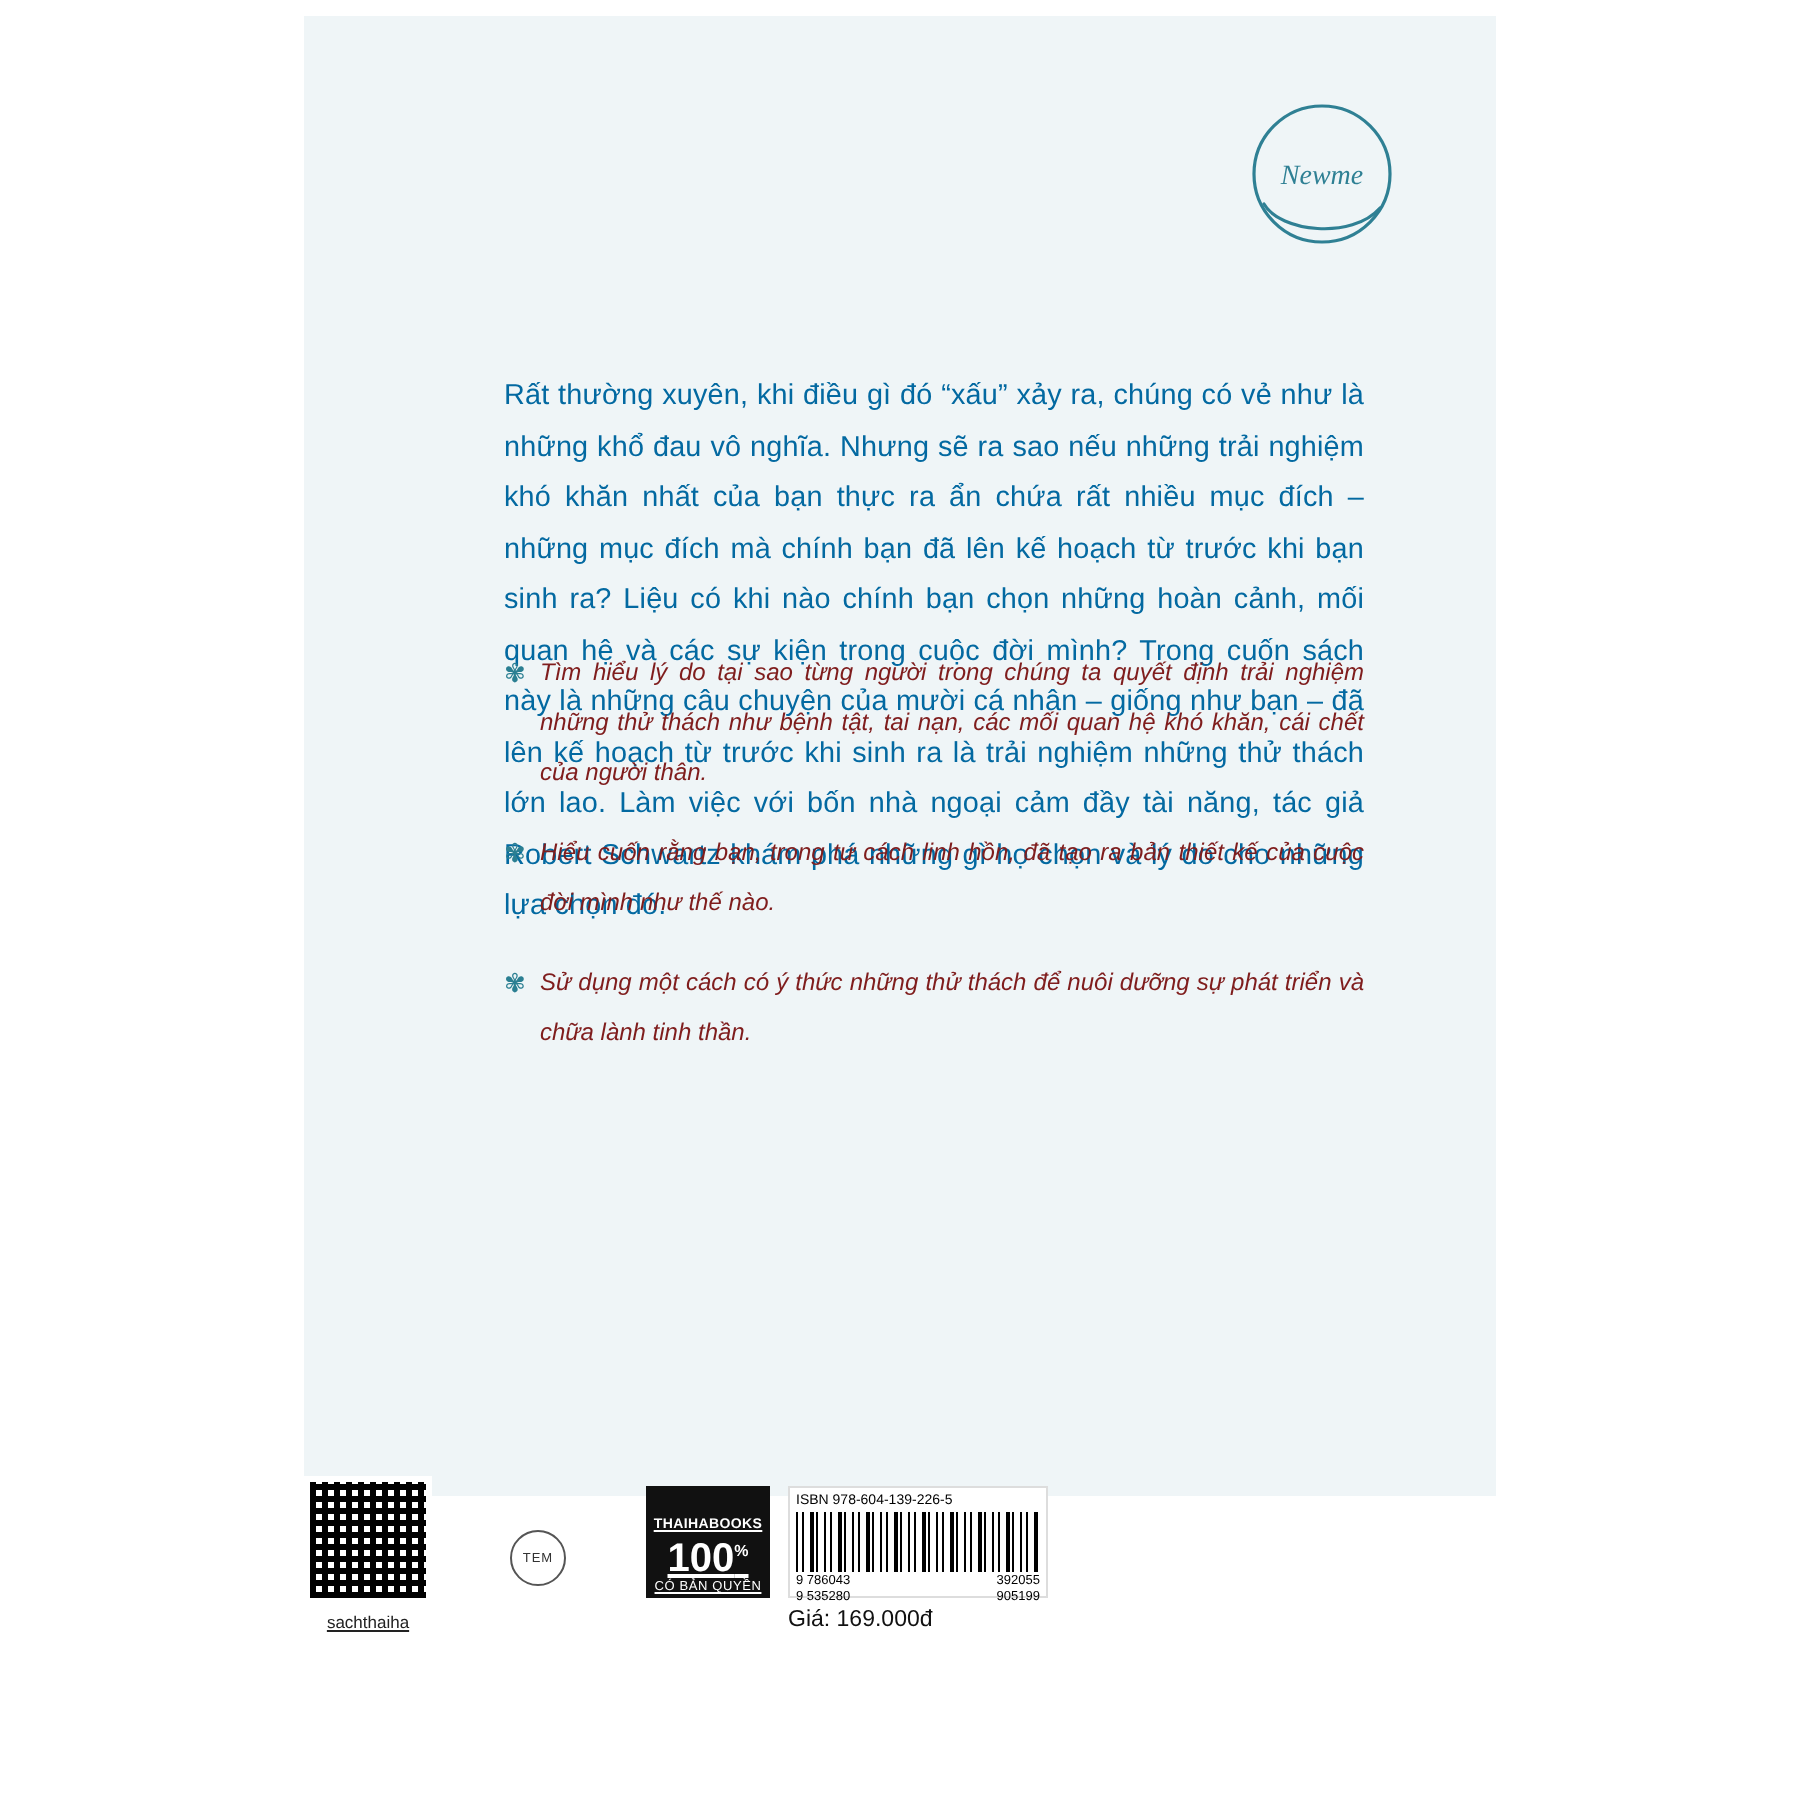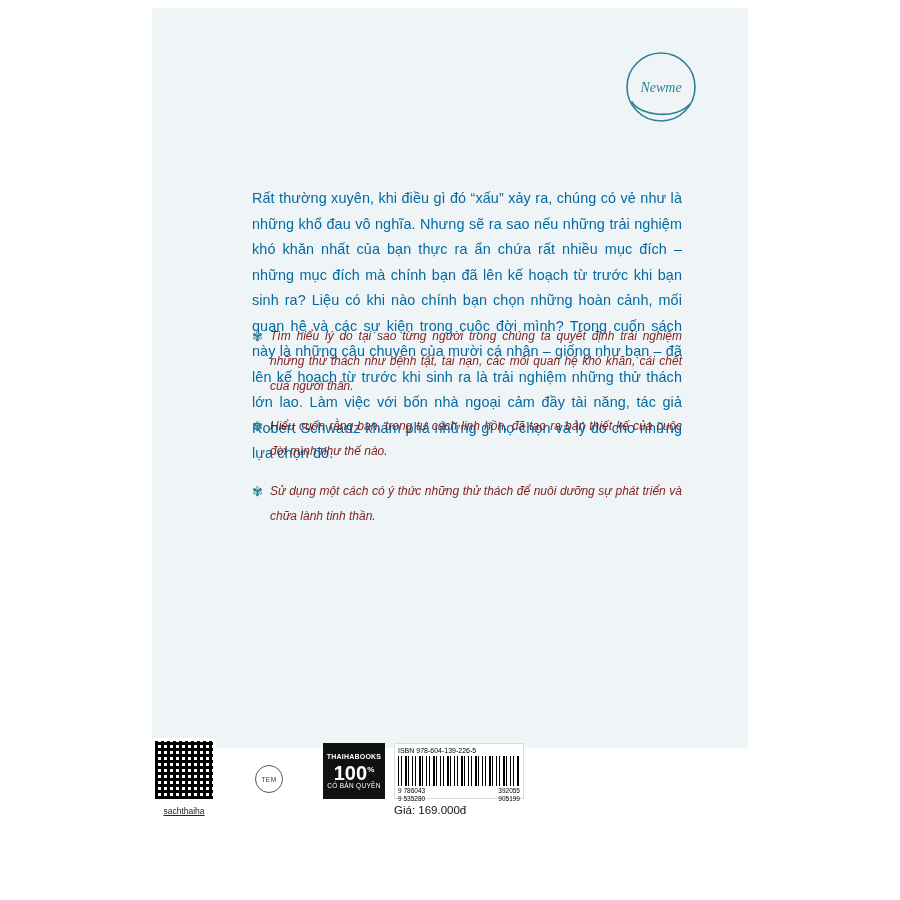--- a/index.html
+++ b/index.html
@@ -135,23 +135,24 @@
     position: absolute;
     left: 323px;
     top: 5px;
     width: 62px;
     height: 56px;
     background: #111;
     color: #fff;
     display: flex;
     flex-direction: column;
     align-items: center;
-    justify-content: center;
+    justify-content: flex-end;
     padding: 2px 0;
     box-sizing: border-box;
+    text-decoration: underline;
   }
   .badge .b1 { font-size: 7px; letter-spacing: 0.2px; font-weight: bold; }
   .badge .b2 { font-size: 20px; font-weight: bold; line-height: 20px; }
   .badge .b2 sup { font-size: 8px; }
   .badge .b3 { font-size: 6.5px; letter-spacing: 0.3px; }
 
   .barcode-box {
     position: absolute;
     left: 394px;
     top: 5px;

